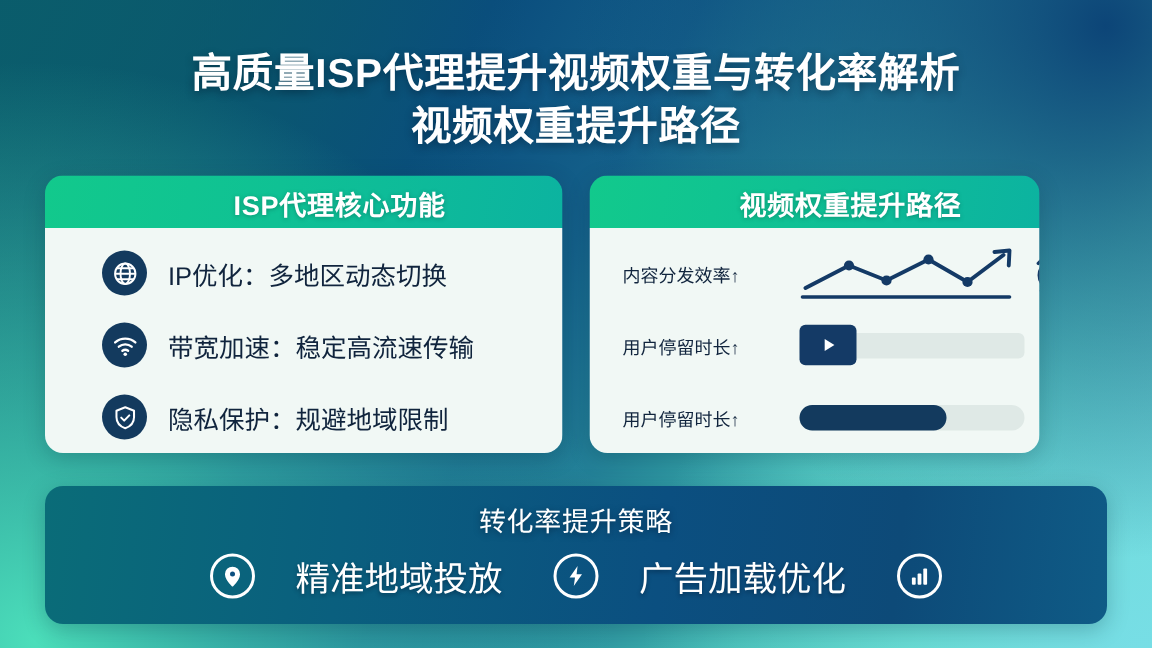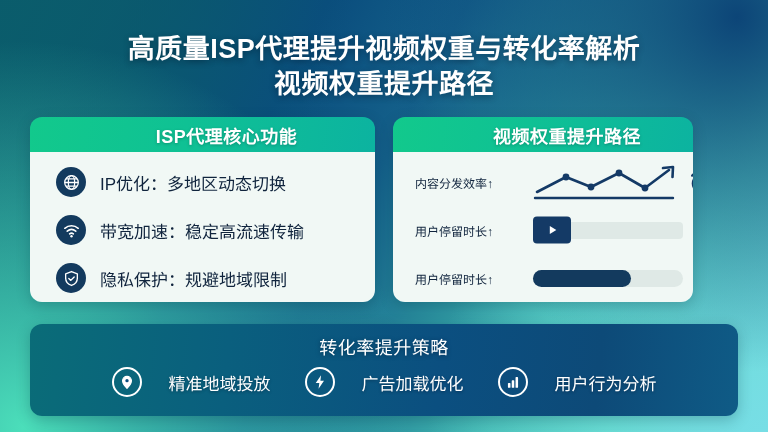--- a/index.html
+++ b/index.html
@@ -54,21 +54,21 @@
     padding-left:48px;
   }
   .card-head span{
     color:#fff;font-size:18px;font-weight:bold;letter-spacing:.5px;
     text-shadow:0 1px 3px rgba(0,60,50,.35);
   }
   .card-body{background:#f1f8f5;}
 
   #card-left{left:30px;top:117px;width:345px;height:185px;}
   #card-right{left:393px;top:117px;width:300px;height:185px;}
-  #card-left .card-body{height:150px;padding:6px 0 0 0;box-sizing:border-box;}
+  #card-left .card-body{height:150px;padding:6px 0 0 12px;box-sizing:border-box;}
   #card-right .card-body{height:150px;padding:6px 0 0 0;box-sizing:border-box;}
 
   
   .feat{
     display:flex;align-items:center;height:48px;padding-left:26px;
   }
   .ic-circle{
     width:30px;height:30px;border-radius:50%;background:#133a5e;
     display:flex;align-items:center;justify-content:center;flex:0 0 auto;
   }
@@ -117,21 +117,21 @@
   .bottom-row{
     display:flex;align-items:center;justify-content:center;gap:34px;margin-top:8px;
   }
   .b-item{display:flex;align-items:center;}
   .b-ring{
     width:30px;height:30px;border-radius:50%;border:2px solid #ffffff;
     display:flex;align-items:center;justify-content:center;flex:0 0 auto;
     box-sizing:border-box;
   }
   .b-txt{
-    margin-left:27px;color:#fff;font-size:17px;font-weight:500;white-space:nowrap;
+    margin-left:27px;color:#fff;font-size:23px;font-weight:500;white-space:nowrap;
     text-shadow:0 1px 3px rgba(0,20,40,.45);
   }
 </style>
 </head>
 <body>
 
 <div class="stage">
 
   <div class="title">
     <div class="line l1">高质量ISP代理提升视频权重与转化率解析</div>
@@ -275,19 +275,18 @@
       </div>
 
       <div class="b-item">
         <div class="b-ring">
           <svg width="16" height="16" viewBox="0 0 24 24">
             <rect x="4.4" y="13.6" width="3.8" height="7.2" rx="1" fill="#ffffff"></rect>
             <rect x="10.1" y="9.4" width="3.8" height="11.4" rx="1" fill="#ffffff"></rect>
             <rect x="15.8" y="4.6" width="3.8" height="16.2" rx="1" fill="#ffffff"></rect>
           </svg>
         </div>
-        <div class="b-txt">用户行为分析</div>
       </div>
 
     </div>
   </div>
 
 </div>
 
 </body></html>

